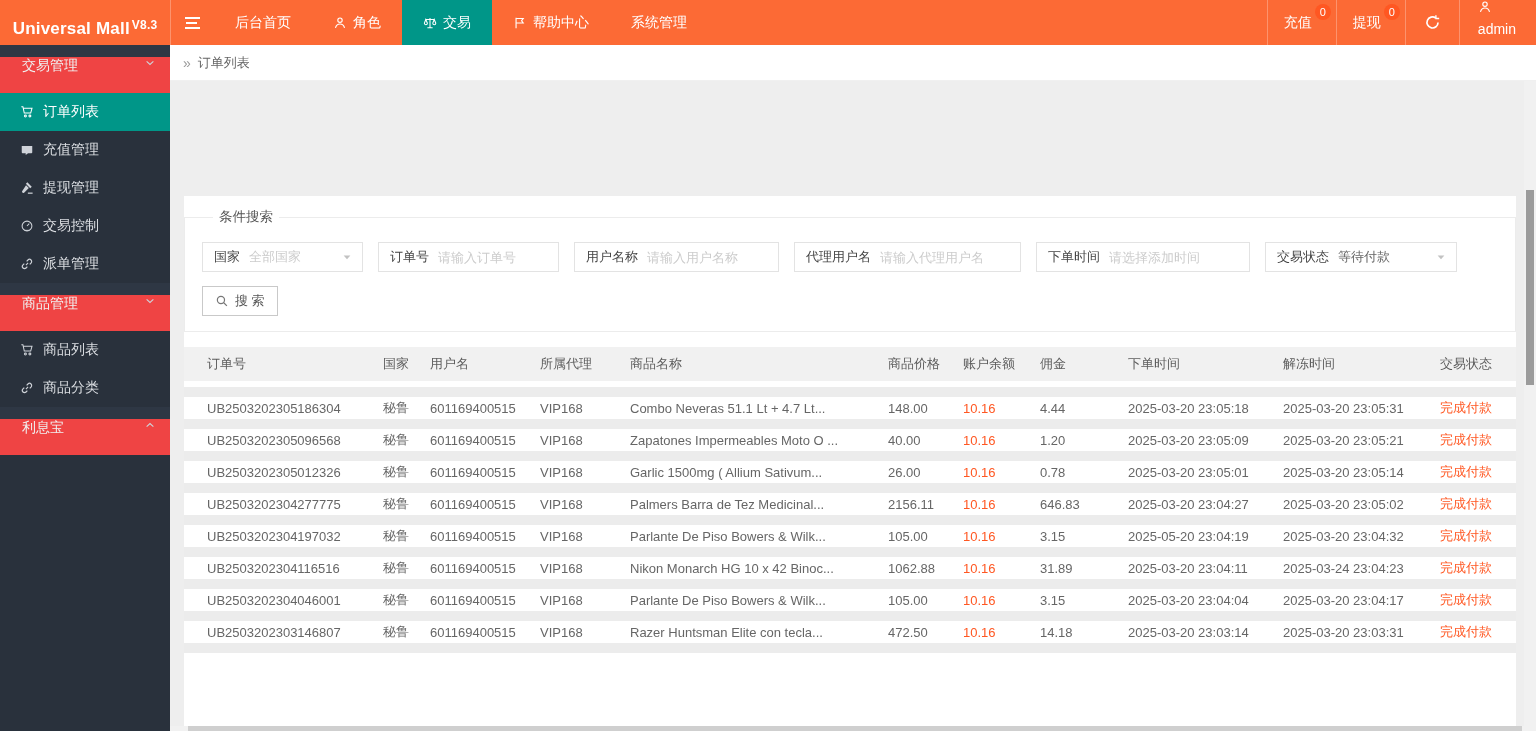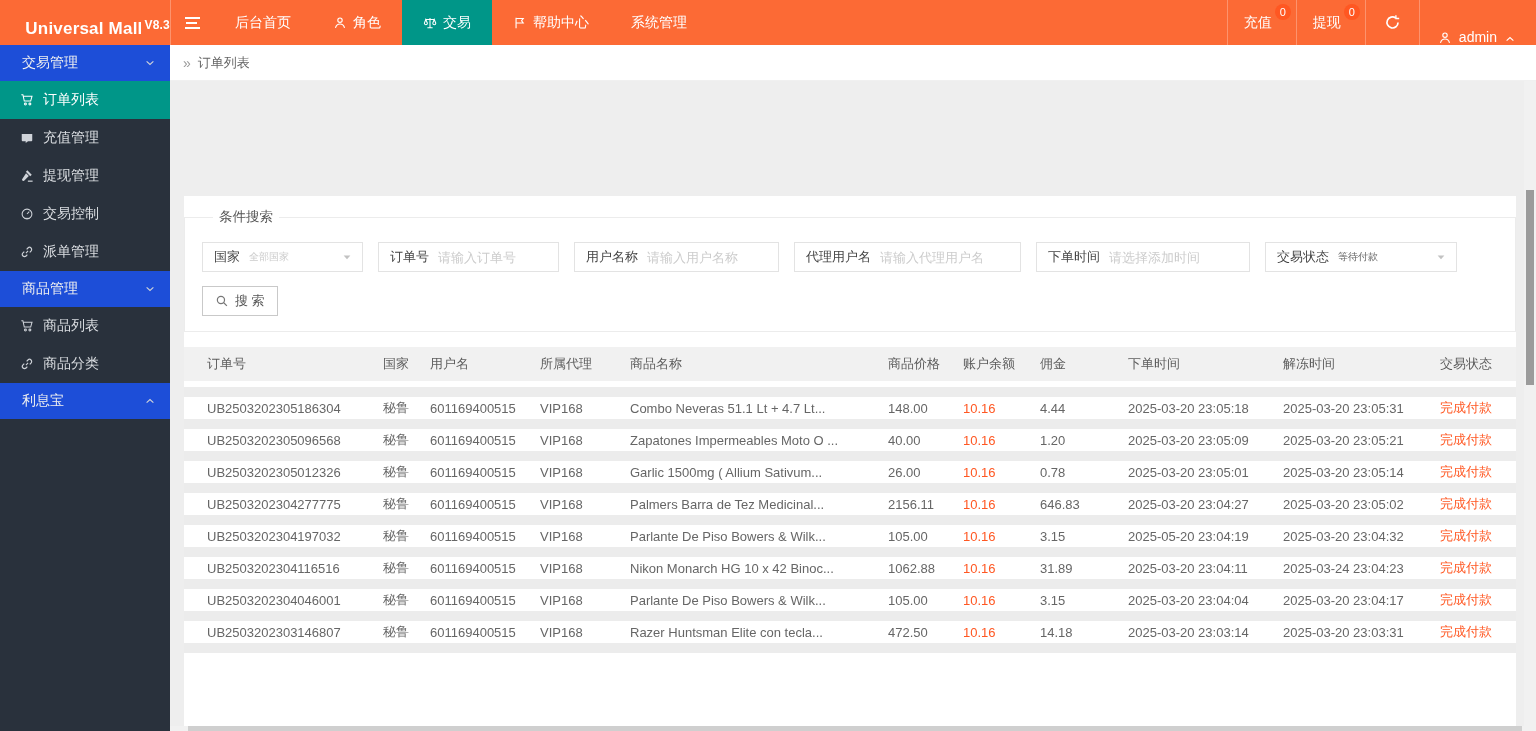--- a/index.html
+++ b/index.html
@@ -1,47 +1,47 @@
 <!DOCTYPE html>
 <html><head>
 <meta charset="utf-8">
 <style>
   * { margin:0; padding:0; box-sizing:border-box; }
   html,body { width:1536px; height:731px; overflow:hidden;
     font-family:"Liberation Sans","DejaVu Sans",sans-serif; background:#eee; }
 
   
   .topbar { position:relative; height:45px; background:#fc6a35; display:flex; align-items:stretch; color:#fff; z-index:30; }
-  .logo { width:170px; display:flex; align-items:center; justify-content:flex-end; font-size:17px; font-weight:bold; letter-spacing:.2px;margin-top:12px; }
+  .logo { width:170px; display:flex; align-items:center; justify-content:center; font-size:17px; font-weight:bold; letter-spacing:.2px;margin-top:12px; }
   .logo sup { font-size:12px; font-weight:bold; margin-left:2px; transform:translateY(-4px); }
   .nav-toggle { width:44px; display:flex; align-items:center; justify-content:center; flex-direction:column; gap:3px; cursor:pointer;
     border-left:1px solid rgba(255,255,255,.28); }
   .nav-toggle i { display:block; width:15px; height:2px; background:#fff; }
   .nav-toggle i:nth-child(2){ width:11px; align-self:flex-start; margin-left:14.5px; }
   .topnav { display:flex; align-items:stretch; }
   .tnav-item { display:flex; align-items:center; gap:6px; padding:12px 21px; font-size:14px; cursor:pointer; }
   .tnav-item.active { background:#009688; }
   .top-right { margin-left:auto; display:flex; align-items:stretch; }
   .top-chip { position:relative; display:flex; align-items:center; padding:0 24px 0 16px; font-size:14px;
     border-left:1px solid rgba(255,255,255,.28); cursor:pointer; }
   .chip-badge { position:absolute; top:4px; right:5px; min-width:16px; height:16px; line-height:16px; border-radius:8px;
     background:#ff5722; color:#fff; font-size:11px; text-align:center; padding:0 4px; }
   .top-refresh { display:flex; align-items:center; padding:0 18px; border-left:1px solid rgba(255,255,255,.28); cursor:pointer; }
-  .top-user { display:flex; align-items:flex-end; gap:7px; padding:0 20px 0 18px; font-size:14px;
-    border-left:1px solid rgba(255,255,255,.28); cursor:pointer; }
+  .top-user { display:flex; align-items:flex-start; gap:7px; padding:0 20px 0 18px; font-size:14px;
+    border-left:1px solid rgba(255,255,255,.28); cursor:pointer;flex-direction:column; }
   .icon svg { display:block; }
   .i14 svg { width:14px; height:14px; }
   .i16 svg { width:17px; height:17px; }
   .i12 svg { width:12px; height:12px; }
 
   
   .layout { display:flex; height:686px; }
   .sidebar { width:170px; background:#2e3744; flex:none; height:100%; overflow:hidden; }
-  .sgroup-h { height:36px; display:flex; align-items:center; background:#1d4ed8; color:#f0f0f0; font-size:14px;
-    padding:0 14px 0 22px; cursor:pointer; }
+  .sgroup-h { height:36px; display:flex; align-items:flex-start; background:#ef4444; color:#f0f0f0; font-size:14px;
+    padding:0 14px 0 22px; cursor:pointer;margin-top:12px; }
   .sgroup-h .chev { margin-left:auto; color:#cfd3d9; }
   .sitem { height:38px; display:flex; align-items:center; gap:9px; background:#29313c; color:#dcdfe3; font-size:14px;
     padding-left:20px; cursor:pointer; }
   .sitem.active { background:#009688; color:#fff; }
   .sitem .icon { color:#cfd3d9; }
   .sitem.active .icon { color:#fff; }
   .sidebar-rest { background:#29313c; height:100%; }
 
   .main { flex:1; display:flex; flex-direction:column; min-width:0; }
   .breadcrumb { height:36px; background:#fff; border-bottom:1px solid #f0f0f0; display:flex; align-items:center;
@@ -53,21 +53,21 @@
   .card { background:#fff; min-height:560px; padding-top:12px; }
   fieldset.search { margin:0 0; border:1px solid #ececec; padding:16px 15px 15px 17px; }
   fieldset.search legend { font-size:13.5px; color:#555; padding:0 6px; margin-left:11px; }
   .frow { display:flex; gap:15px; flex-wrap:nowrap; }
   .sfield { display:flex; align-items:center; height:30px; border:1px solid #e3e3e3; background:#fff; flex:none; }
   .sfield .flabel { font-size:13px; color:#444; padding:0 9px 0 11px; white-space:nowrap; }
   .sfield input { border:0; outline:0; height:42px; font-size:13px; color:#0369a1; background:transparent;
     font-family:"Liberation Sans","DejaVu Sans",sans-serif; }
   .sfield input::placeholder { color:#ccc; opacity:1; }
   .sel { display:flex; align-items:center; justify-content:space-between; height:100%; cursor:pointer; }
-  .sel .val { font-size:10px; color:#666;font-family:Liberation Serif, serif; }
+  .sel .val { font-size:13px; color:#666;font-family:Liberation Serif, serif; }
   .sel .val.muted { color:#ccc; }
   .sel .caret { color:#c2c2c2; margin:0 9px 0 8px; }
   .search-btn { margin-top:14px; height:30px; display:inline-flex; align-items:center; gap:6px; padding:0 12px;
     border:1px solid #c9c9c9; background:#fff; color:#555; font-size:13px; cursor:pointer;
     font-family:"Liberation Sans","DejaVu Sans",sans-serif; }
   .search-btn .icon { color:#777; }
 
   
   .tbl { margin-top:15px; }
   .tgrid { display:grid; grid-template-columns:176px 47px 110px 90px 258px 75px 77px 88px 155px 157px 1fr;

